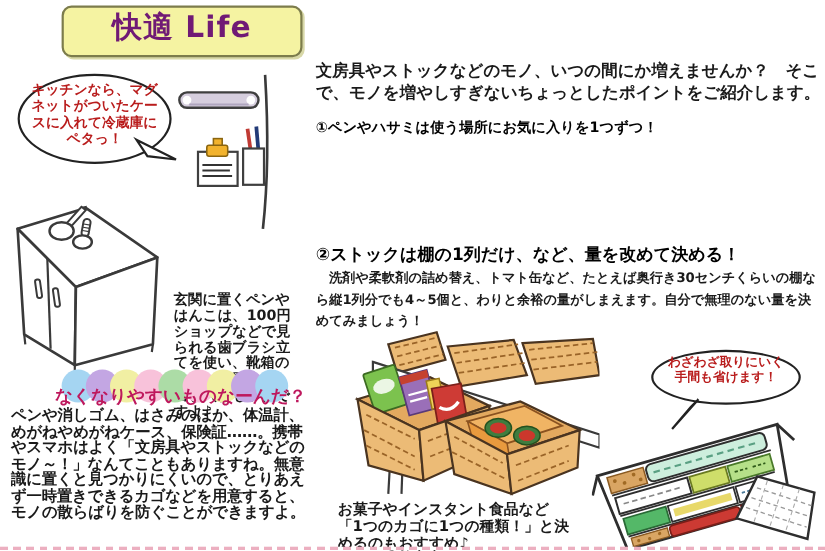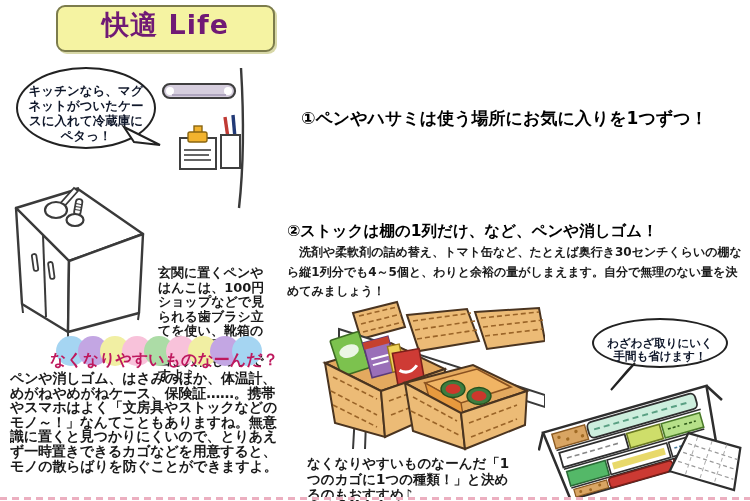--- a/index.html
+++ b/index.html
@@ -7,27 +7,27 @@
   #canvas{position:relative;width:750px;height:501px;background:#ffffff;overflow:hidden;}
   .abs{position:absolute;}
   
   .masthead{left:56px;top:5px;width:215px;height:43px;background:#F5F3A2;border:2px solid #7c7c4c;
     border-radius:9px;box-shadow:2px 2px 0 rgba(190,190,110,.6);display:flex;align-items:flex-start;justify-content:center;
     font-size:27px;font-weight:bold;color:#701a75;letter-spacing:1px;}
   
   .heading{left:292px;top:4px;font-size:30px;font-weight:bold;color:#0a0a0a;letter-spacing:.5px;white-space:nowrap;}
   .bodytxt{color:#1a1a1a;font-weight:600;}
   .intro{left:287px;top:54px;width:459px;font-size:15px;line-height:20px;}
-  .ptitle{left:301px;top:107px;font-size:17px;font-weight:bold;white-space:nowrap;text-align:right;}
+  .ptitle{left:287px;top:107px;font-size:13px;font-weight:bold;white-space:nowrap;text-align:right;}
   .pbody1{left:287px;top:129px;width:460px;font-size:15.3px;line-height:19.5px;}
   .ptitle2{left:287px;top:221px;font-size:15.5px;font-weight:bold;white-space:nowrap;}
   .pbody2{left:287px;top:243px;width:460px;font-size:12px;line-height:19.5px;}
   
-  .bubble{background:#fff;border:2px solid #222;border-radius:50%;display:flex;align-items:flex-end;justify-content:center;
-    text-align:center;font-weight:600;color:#0f172a;}
+  .bubble{background:#fff;border:2px solid #222;border-radius:50%;display:flex;align-items:flex-start;justify-content:center;
+    text-align:center;font-weight:600;color:#b91c1c;}
   .bubble1{left:16px;top:67px;width:140px;height:82px;font-size:12.5px;line-height:15px;padding:4px 6px;box-sizing:border-box;}
   .bubble2{left:592px;top:318px;width:136px;height:50px;font-size:11.5px;line-height:13px;padding:3px 8px;box-sizing:border-box;}
   
   .cap-entrance{left:158px;top:225px;width:116px;font-size:13px;line-height:14.6px;margin-top:41px;}
   .cap-baskets{left:307px;top:456px;width:212px;font-size:13.5px;line-height:15.5px;}
   
   .circles{left:56px;top:336px;display:flex;}
   .qcircle{width:30px;height:30px;border-radius:50%;margin-right:-8px;}
   .quiz-heading{left:50px;top:350px;font-size:16px;font-weight:bold;color:#be185d;white-space:nowrap;}
   .quiz-body{left:10px;top:371px;width:276px;font-size:14px;line-height:14.6px;letter-spacing:-.2px;}
@@ -38,22 +38,23 @@
 </style>
 </head>
 <body>
 
 <div id="canvas">
 
   <div class="abs masthead">
     <span>快適 Life</span>
   </div>
 
+  <div class="abs bodytxt intro">文房具やストックなどのモノ、いつの間にか増えませんか？　そこで、モノを増やしすぎないちょっとしたポイントをご紹介します。</div>
   <div class="abs ptitle">①ペンやハサミは使う場所にお気に入りを1つずつ！</div>
-  <div class="abs ptitle2">②ストックは棚の1列だけ、など、ペンや消しゴム！</div>
+  <div class="abs ptitle2">②ストックは棚の1列だけ、など、量を改めて決める！</div>
   <div class="abs bodytxt pbody2">　洗剤や柔軟剤の詰め替え、トマト缶など、たとえば奥行き30センチくらいの棚なら縦1列分でも4～5個と、わりと余裕の量がしまえます。自分で無理のない量を決めてみましょう！</div>
 
   <div class="abs bubble bubble1">
     <span>キッチンなら、マグネットがついたケースに入れて冷蔵庫にペタっ！</span>
   </div>
   <svg class="abs" style="left:118px;top:123px;" width="48" height="30">
     <polygon points="6,4 42,22 16,19" fill="#fff" stroke="#222" stroke-width="2"></polygon>
   </svg>
 
   <svg class="abs" style="left:150px;top:58px;" width="102" height="156" viewBox="0 0 102 156">
@@ -157,21 +158,21 @@
       <ellipse cx="158" cy="90" rx="12" ry="8.5" fill="#3f7d3f" stroke="#24511f" stroke-width="1.4"></ellipse>
       <ellipse cx="158" cy="90" rx="7.5" ry="5" fill="#cc372c"></ellipse>
       <ellipse cx="184" cy="97" rx="12" ry="8.5" fill="#3f7d3f" stroke="#24511f" stroke-width="1.4"></ellipse>
       <ellipse cx="184" cy="97" rx="7.5" ry="5" fill="#cc372c"></ellipse>
     </g>
     <polygon points="110,84 166,114 170,150 118,132" fill="#ecbb76" stroke="#4a3420" stroke-width="2"></polygon>
     <polygon points="166,114 232,92 230,126 170,150" fill="#ecbb76" stroke="#4a3420" stroke-width="2"></polygon>
     <path d="M118,98 l44,24 M116,112 l48,24 M174,124 l48,-18 M176,138 l46,-18" stroke="#9a6428" stroke-width="1.6" stroke-dasharray="5 3" fill="none"></path>
   </svg>
 
-  <div class="abs bodytxt cap-baskets">なくなりやすいものなーんだ「1つのカゴに1つの種類！」と決めるのもおすすめ♪</div>
+  <div class="abs bodytxt cap-baskets">お菓子やインスタント食品など「1つのカゴに1つの種類！」と決めるのもおすすめ♪</div>
 
   <div class="abs bubble bubble2">
     <span>わざわざ取りにいく手間も省けます！</span>
   </div>
   <svg class="abs" style="left:603px;top:360px;" width="40" height="34">
     <polygon points="32,3 8,30 25,10" fill="#fff" stroke="#222" stroke-width="2"></polygon>
   </svg>
 
   <svg class="abs" style="left:538px;top:378px;" width="205" height="122" viewBox="0 0 205 122">
     <g transform="rotate(-16 95 60)">

